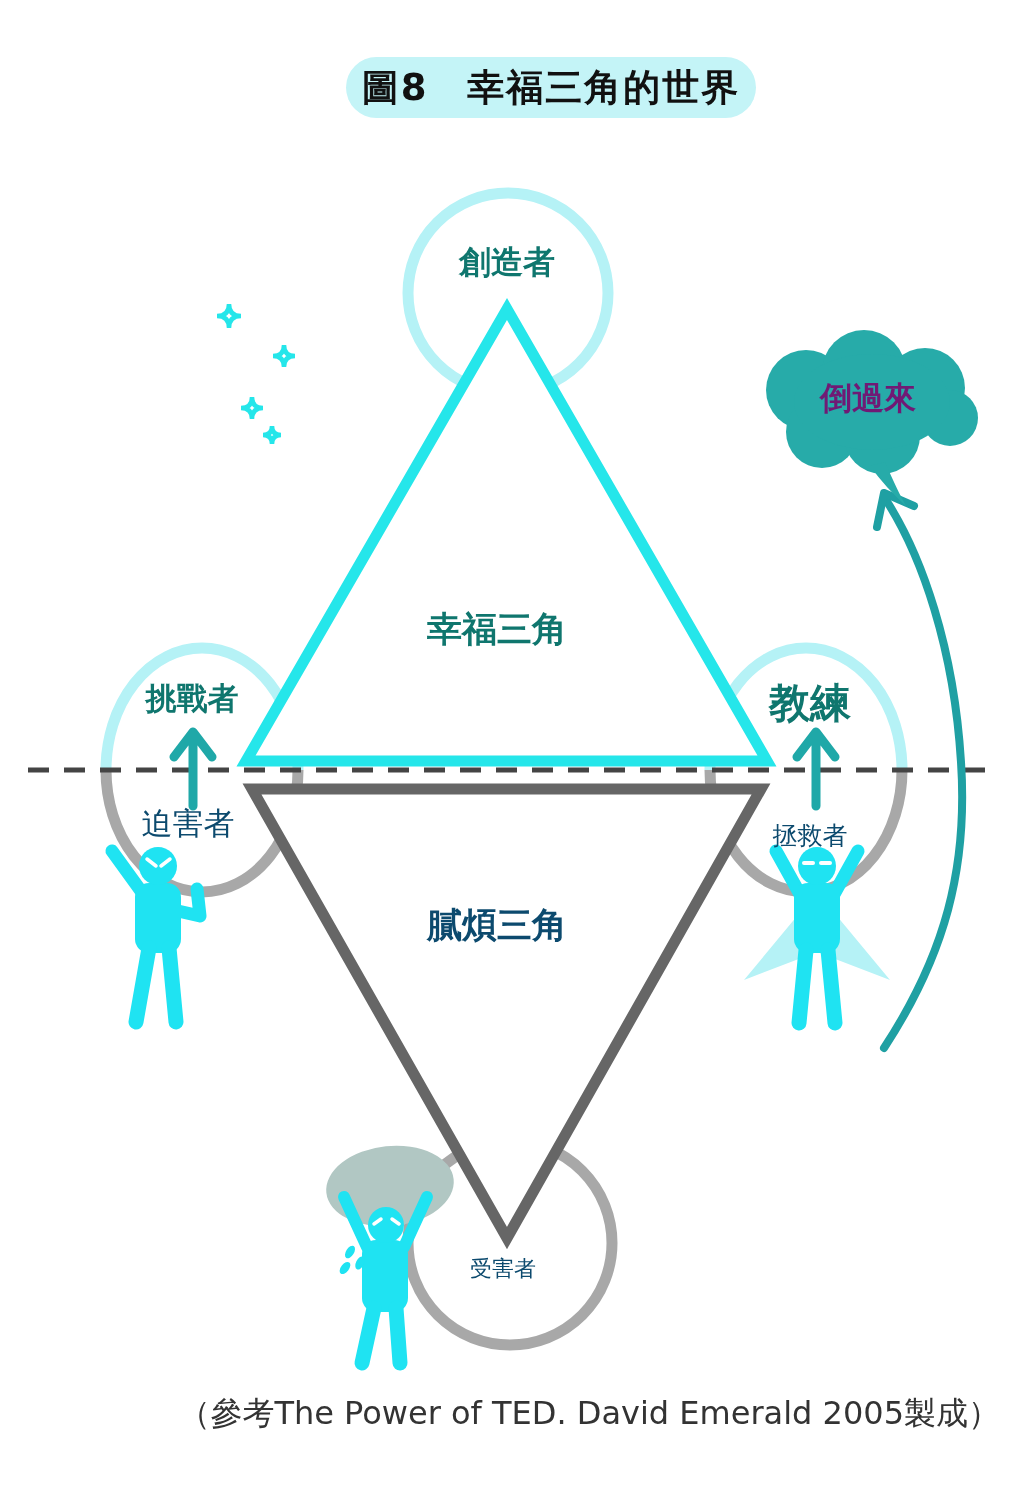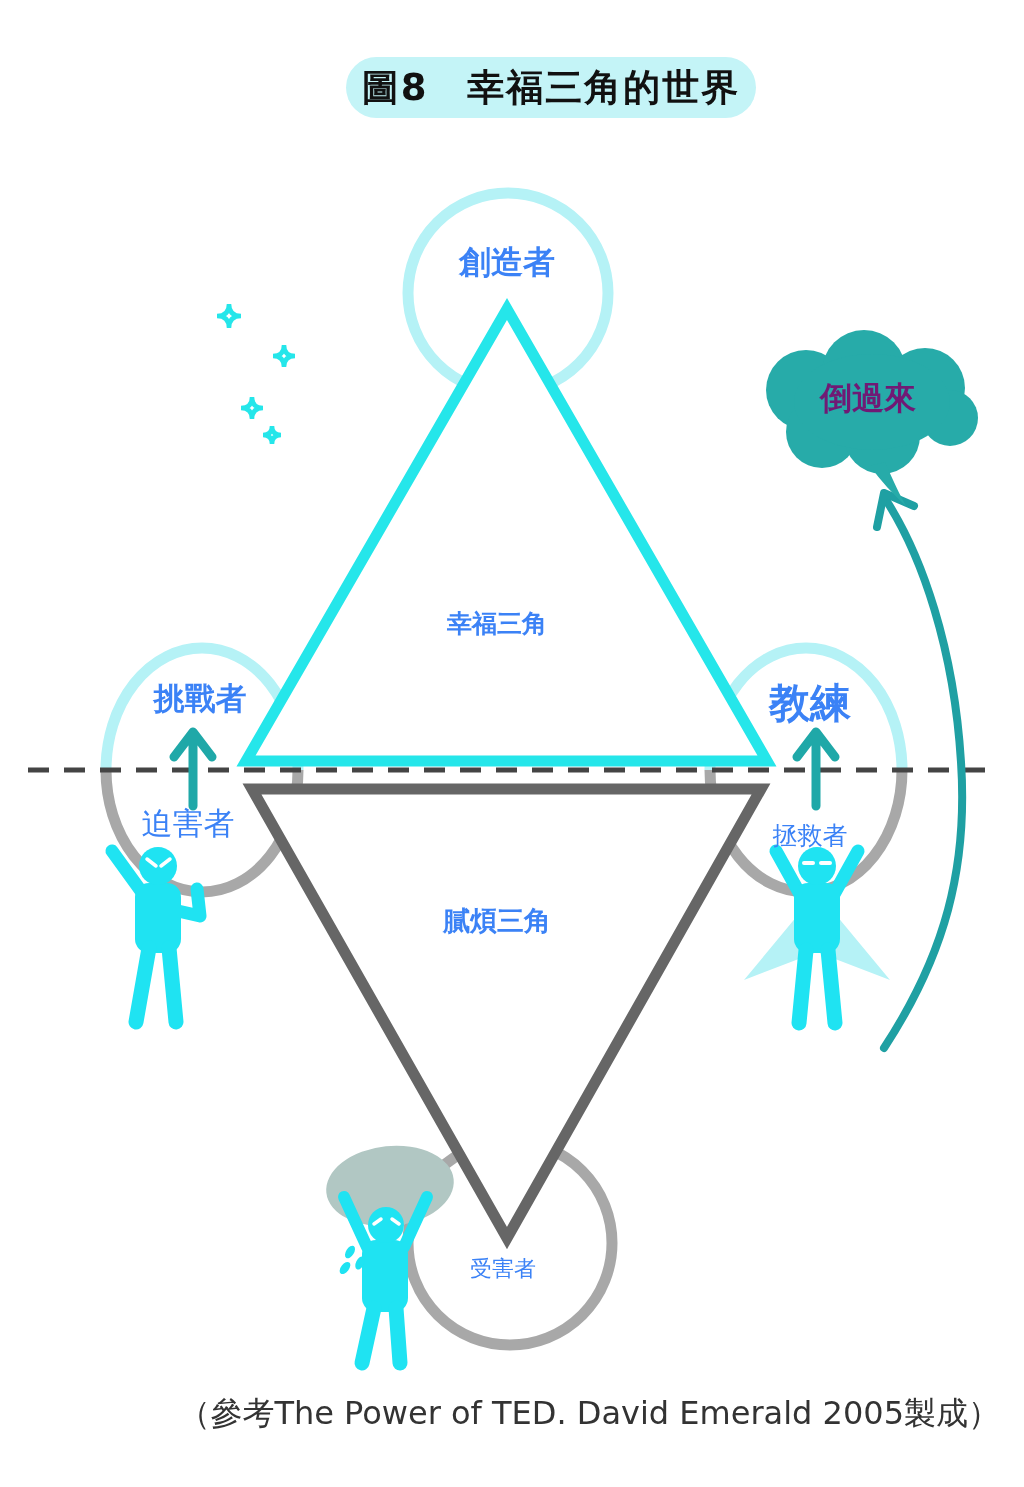--- a/index.html
+++ b/index.html
@@ -11,29 +11,29 @@
     overflow:hidden;
   }
   .diagram-svg{position:absolute;left:0;top:0;}
   .lbl{position:absolute;transform:translateX(-50%);white-space:nowrap;line-height:1.1;}
   .title-pill{
     position:absolute;left:346px;top:57px;width:410px;height:61px;
     background:#c4f4f7;border-radius:31px;
     display:flex;align-items:center;justify-content:center;
     font-size:37px;font-weight:bold;color:#111;letter-spacing:2px;
   }
-  .cyan-lbl{color:#3b82f6;font-weight:bold;text-align:right;}
-  .black-lbl{color:#3b82f6;}
+  .cyan-lbl{color:#0f766e;font-weight:bold;text-align:right;}
+  .black-lbl{color:#0c4a6e;}
   .lbl-creator{left:507px;top:245px;font-size:32px;}
-  .lbl-happy{left:497px;top:610px;font-size:25px;}
-  .lbl-challenger{left:200px;top:681px;font-size:31px;}
+  .lbl-happy{left:497px;top:610px;font-size:35px;}
+  .lbl-challenger{left:192px;top:681px;font-size:31px;}
   .lbl-coach{left:810px;top:681px;font-size:41px;}
   .lbl-persecutor{left:188px;top:806px;font-size:31px;}
   .lbl-rescuer{left:810px;top:822px;font-size:25px;}
-  .lbl-bored{left:497px;top:906px;font-size:27px;font-weight:bold;}
+  .lbl-bored{left:497px;top:906px;font-size:35px;font-weight:bold;}
   .lbl-victim{left:503px;top:1257px;font-size:22px;}
   .lbl-flip{left:868px;top:381px;font-size:32px;font-weight:bold;color:#701a75;}
   .caption{
     position:absolute;right:24px;top:1392px;
     font-size:32px;color:#333333;letter-spacing:0px;
   }
 </style>
 </head>
 <body>
 

